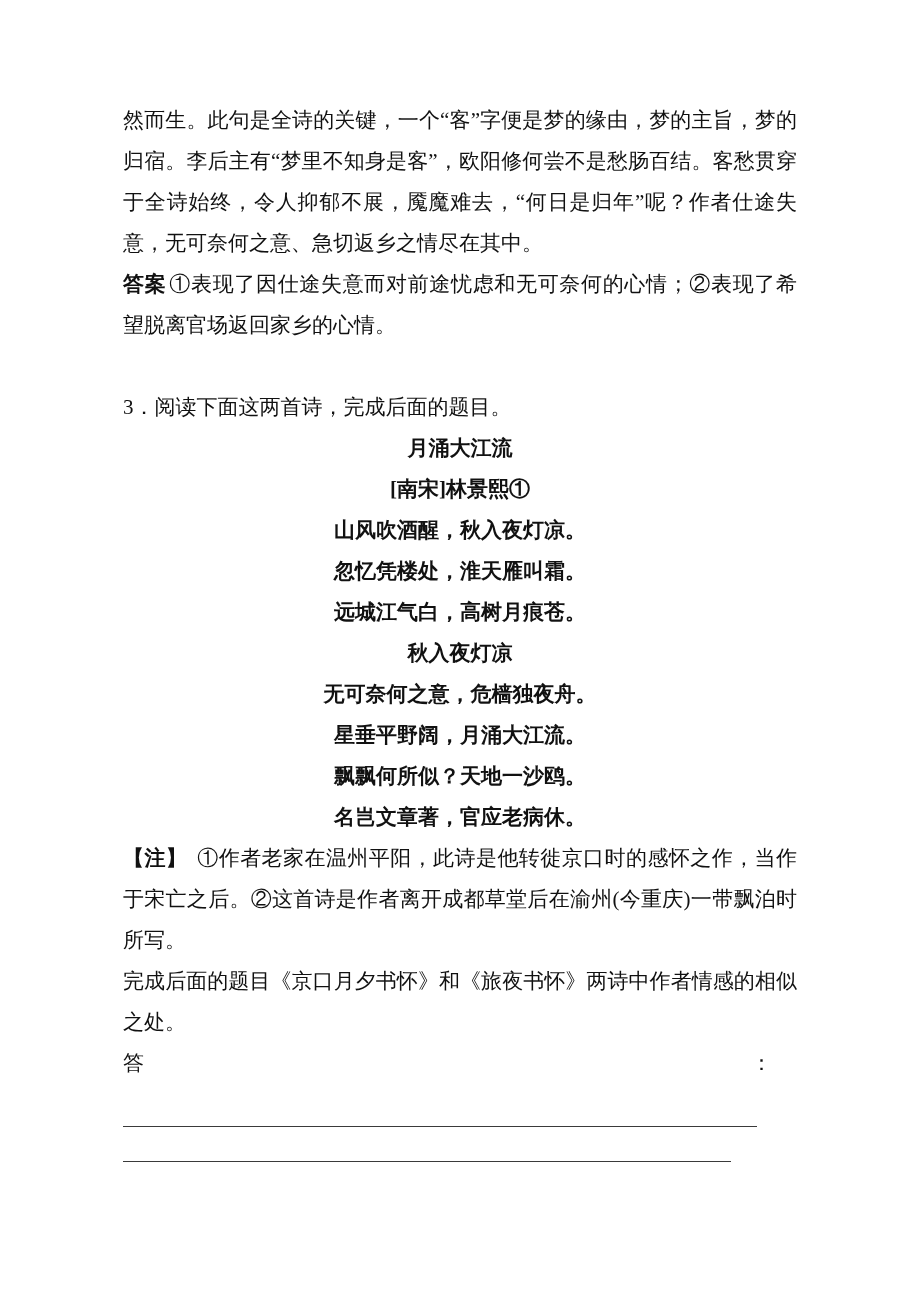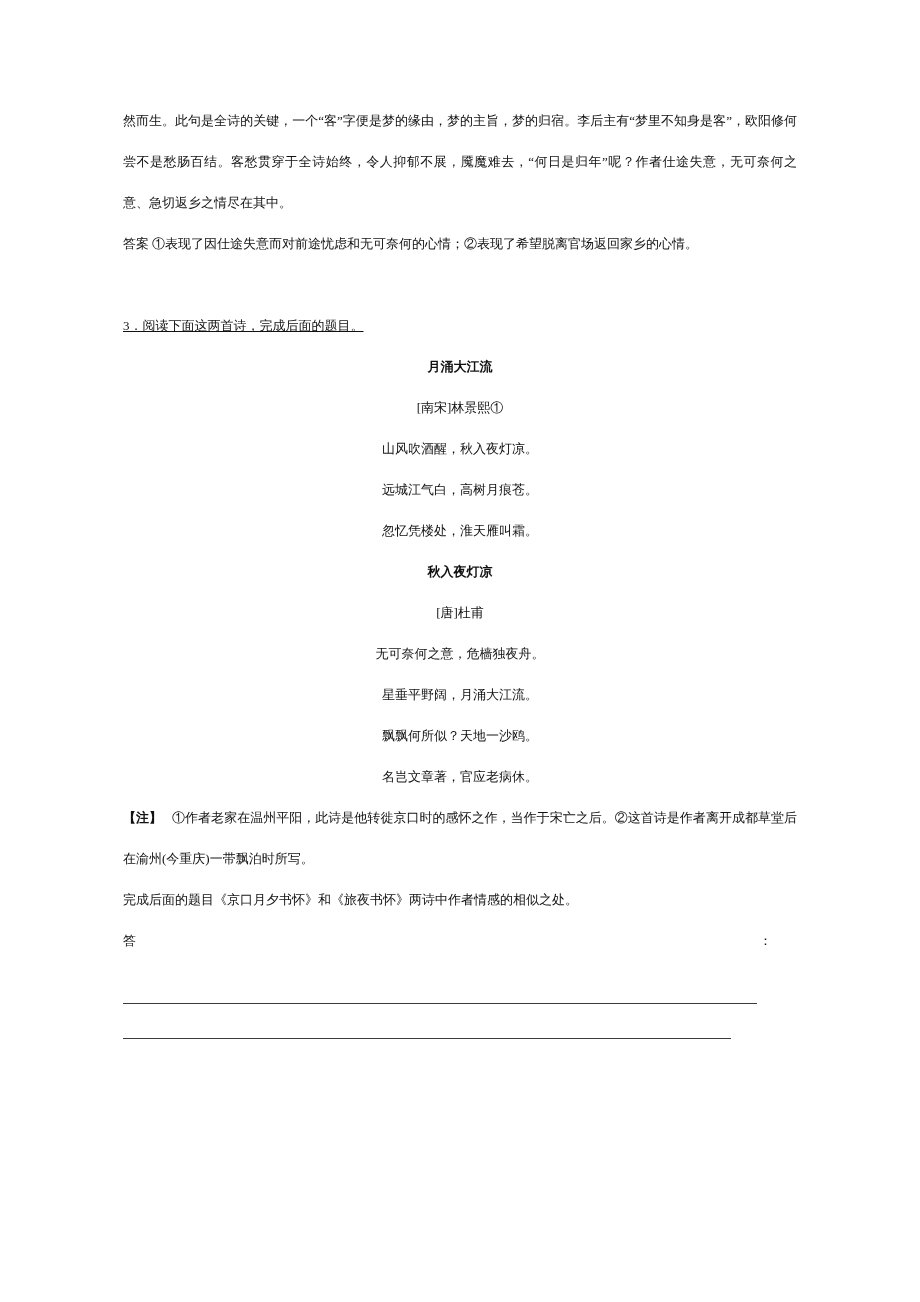--- a/index.html
+++ b/index.html
@@ -11,49 +11,49 @@
     width: 920px;
     height: 1302px;
     color: #111111;
     font-family: "Liberation Serif", "DejaVu Serif", serif;
   }
   .page {
     box-sizing: border-box;
     width: 920px;
     height: 1302px;
     padding: 100px 123px 16px 123px;
-    font-size: 13px;
+    font-size: 21px;
     line-height: 41px;
   }
   .para {
     text-align: justify;
     text-justify: inter-ideograph;
     margin: 0;
   }
   .label-bold {
-    font-weight: normal;
+    font-weight: bold;
     margin-right: 3px;
   }
   .note-label {
     font-weight: bold;
     margin-right: 10px;
   }
   .question-line {
     margin: 0;
-    text-decoration: underline;
   }
   .spacer {
     height: 41px;
   }
   .half-spacer {
     height: 8px;
   }
   .center {
     text-align: center;
     margin: 0;
+    font-weight: bold;
   }
   .poem-title {
     font-weight: bold;
   }
   .answer-row {
     display: flex;
     justify-content: space-between;
     align-items: baseline;
     margin: 0;
   }
@@ -80,26 +80,25 @@
 
   <div class="spacer"></div>
 
   <p class="question-line">3．阅读下面这两首诗，完成后面的题目。</p>
 
   <p class="center poem-title">月涌大江流</p>
 
   <p class="center">[南宋]林景熙①</p>
 
   <p class="center">山风吹酒醒，秋入夜灯凉。</p>
+  <p class="center">忽忆凭楼处，淮天雁叫霜。</p>
   <p class="center">远城江气白，高树月痕苍。</p>
-  <p class="center">忽忆凭楼处，淮天雁叫霜。</p>
 
   <p class="center poem-title">秋入夜灯凉</p>
 
-  <p class="center">[唐]杜甫</p>
 
   <p class="center">无可奈何之意，危樯独夜舟。</p>
   <p class="center">星垂平野阔，月涌大江流。</p>
   <p class="center">飘飘何所似？天地一沙鸥。</p>
   <p class="center">名岂文章著，官应老病休。</p>
 
   <p class="para">
     <span class="note-label">【注】</span><span>①作者老家在温州平阳，此诗是他转徙京口时的感怀之作，当作于宋亡之后。②这首诗是作者离开成都草堂后在渝州(今重庆)一带飘泊时所写。</span>
   </p>
 

